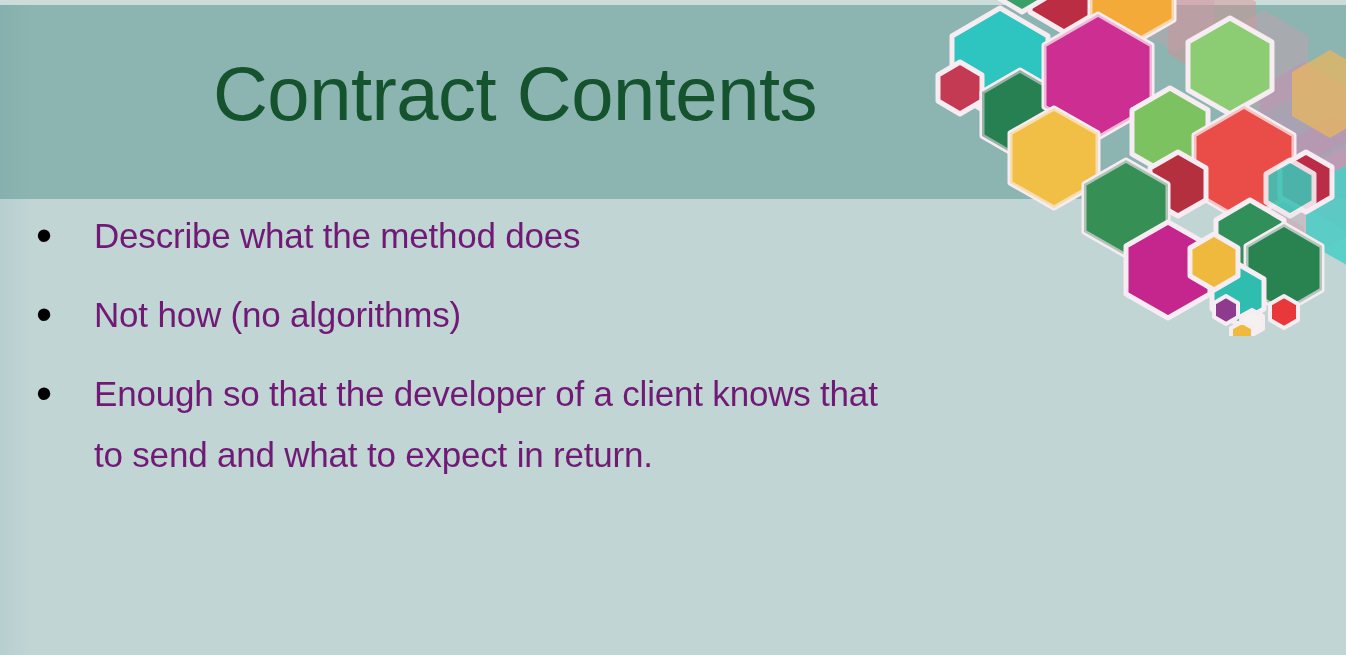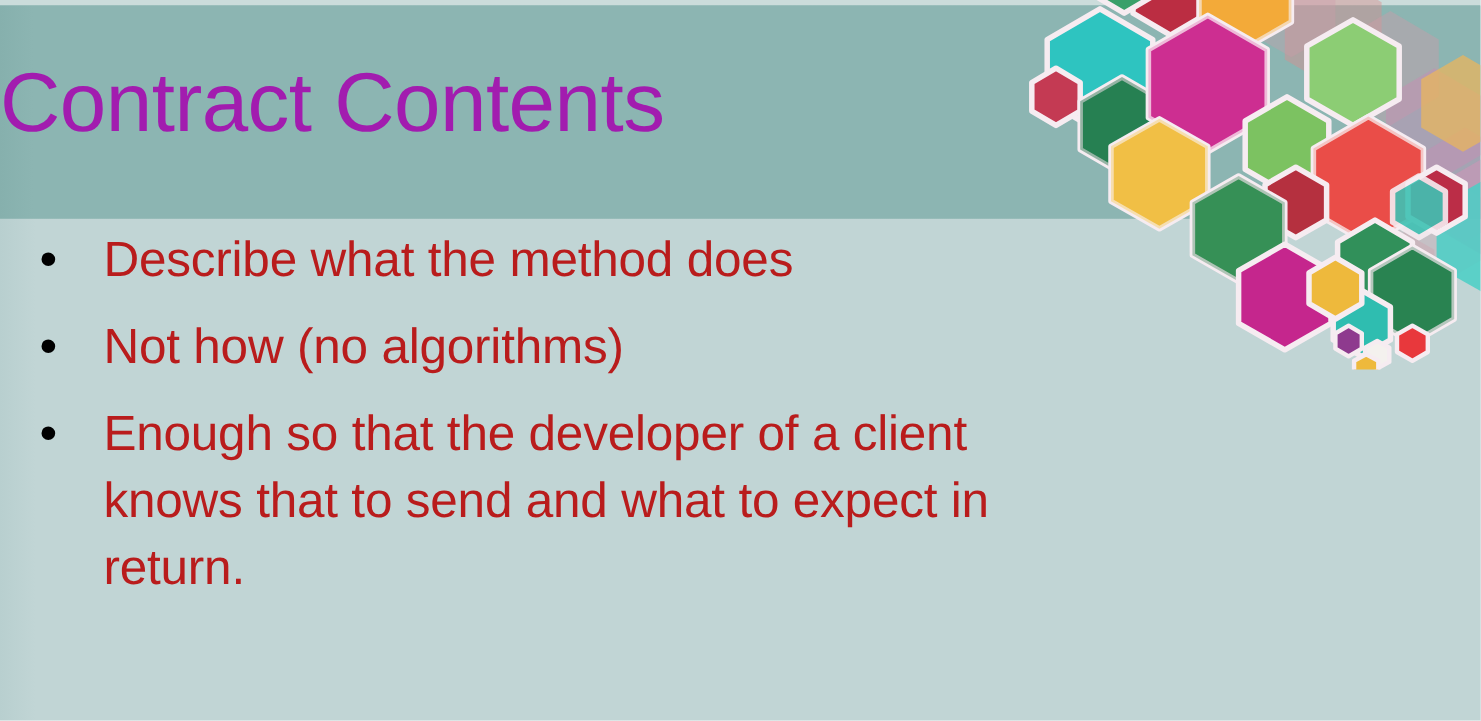--- a/index.html
+++ b/index.html
@@ -35,24 +35,24 @@
     background: #8cb5b2;
     background-image: linear-gradient(to right, #86b0ad 0px, #8cb5b2 30px, #8cb5b2 100%);
     z-index: 2;
   }
 
   #title-text {
     position: absolute;
     left: 0;
     top: 46px;
     width: 1030px;
-    text-align: left;
+    text-align: center;
     font-size: 76px;
     line-height: 96px;
-    color: #a21caf;
+    color: #14532d;
     letter-spacing: -0.5px;
     white-space: nowrap;
     z-index: 6;
   }
 
   
   #body-area {
     position: absolute;
     left: 0; top: 199px;
     width: 1346px;
@@ -83,23 +83,23 @@
     text-align: right;
     font-size: 46px;
     line-height: 61px;
     color: #000000;
     padding-right: 0px;
   }
 
   .bullet-text {
     flex: 1 1 auto;
     padding-left: 42px;
-    font-size: 45px;
+    font-size: 35px;
     line-height: 61px;
-    color: #b91c1c;
+    color: #701a75;
     letter-spacing: -0.2px;
   }
 
   
   #hex-cluster {
     position: absolute;
     left: 912px;
     top: -34px;
     width: 446px;
     height: 370px;

